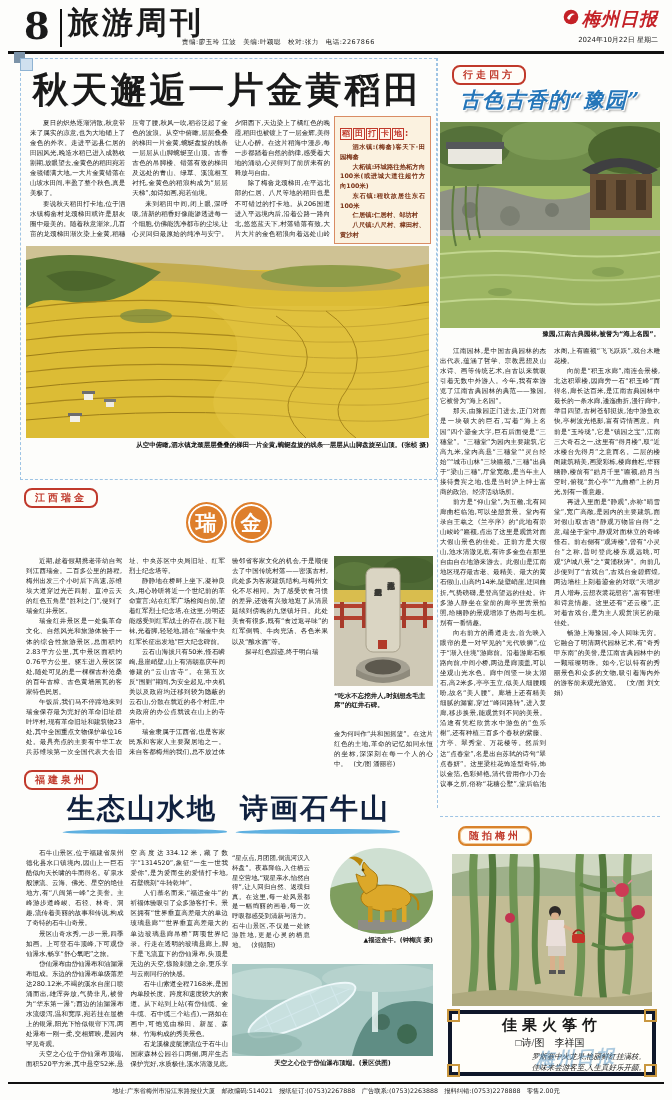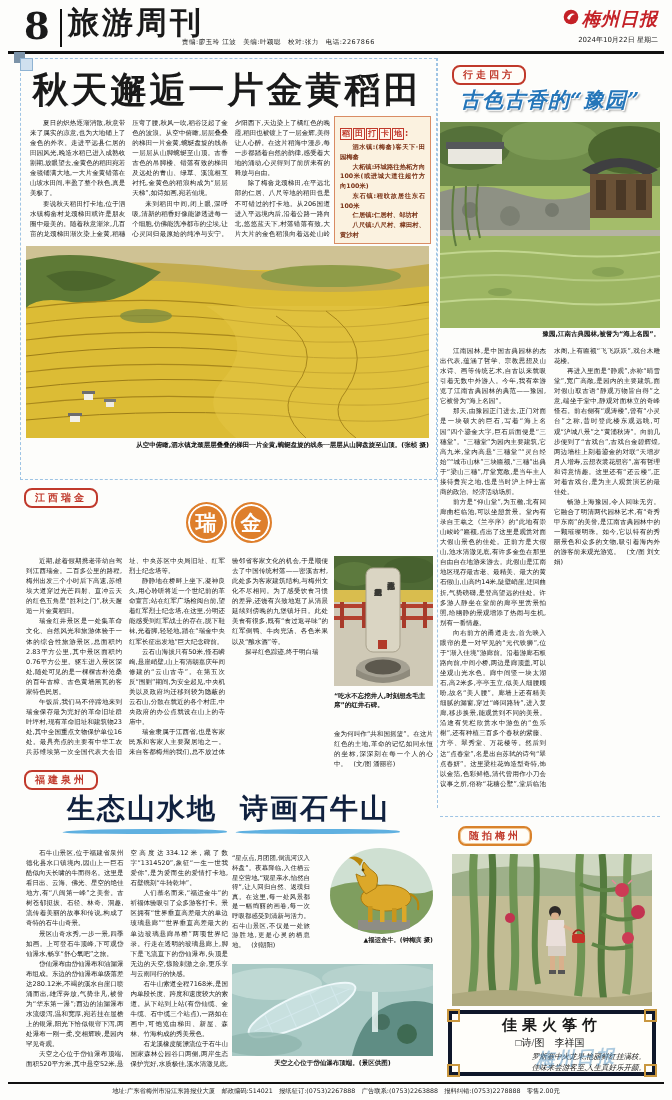--- a/index.html
+++ b/index.html
@@ -174,21 +174,21 @@
   <div class="abs rice-cap cap">从空中俯瞰,泗水镇龙颈层层叠叠的梯田一片金黄,蜿蜒盘旋的线条一层层从山脚盘旋至山顶。(张桢 摄)</div>
 
   <div class="abs vdash" style="left:437px;top:58px;height:750px;"></div>
 
   <div class="abs rj-tag"><span class="tag">江西瑞金</span></div>
   <div class="abs rj-head">
     <span class="rj-circle">瑞</span>
     <span class="rj-circle">金</span>
   </div>
   <div class="abs rj-cols cols">
-    <p>近期,趁着假期携老带幼自驾到江西瑞金。二百多公里的路程,梅州出发三个小时后下高速,苏维埃大道穿过光芒四射、直冲云天的红色五角星“胜利之门”,秋天邂逅一片金黄稻田。</p>
+    <p>近期,趁着假期携老带幼自驾到江西瑞金。二百多公里的路程,梅州出发三个小时后下高速,苏维埃大道穿过光芒四射、直冲云天的红色五角星“胜利之门”,便到了瑞金红井景区。</p>
     <p>瑞金红井景区是一处集革命文化、自然风光和旅游体验于一体的综合性旅游景区,总面积约2.83平方公里,其中景区面积约0.76平方公里。驱车进入景区深处,随处可见的是一棵棵古朴沧桑的百年古樟、古色黄墙黑瓦的客家特色民居。</p>
     <p>午饭后,我们马不停蹄地来到瑞金保存最为完好的革命旧址群叶坪村,现有革命旧址和建筑物23处,其中全国重点文物保护单位16处。最具亮点的主要有中华工农兵苏维埃第一次全国代表大会旧址、中央苏区中央局旧址、红军烈士纪念塔等。</p>
     <p>静静地在桥畔上坐下,凝神良久,用心聆听将近一个世纪前的革命宣言;站在红军广场检阅台前,望着红军烈士纪念塔,在这里,分明还能感受到红军战士的存在,脱下鞋袜,光着脚,轻轻地,踏在“瑞金中央红军长征出发地”巨大纪念碑前。</p>
     <p>云石山海拔只有50米,怪石嶙峋,悬崖峭壁,山上有清朝嘉庆年间修建的“云山古寺”。在第五次反“围剿”期间,为安全起见,中央机关以及政府均迁移到较为隐蔽的云石山,分散在就近的各个村庄,中央政府的办公点就设在山上的寺庙中。</p>
     <p>瑞金隶属于江西省,也是客家民系和客家人主要聚居地之一。来自客都梅州的我们,总不放过体验邻省客家文化的机会,于是顺便去了中国传统村落——密溪古村,此处多为客家建筑结构,与梅州文化不尽相同。为了感受饮食习惯的差异,还饶有兴致地逛了从清晨延续到傍晚的九堡镇圩日。此处美食有很多,既有“食过返寻味”的红军倒鸭、牛肉兜汤、各色米果以及“酿水酒”等。</p>
     <p>探寻红色踪迹,终于明白瑞</p>
   </div>
   <div class="abs rj-side">
     <svg width="99" height="130" viewBox="0 0 99 130">
       <rect width="99" height="130" fill="#cfc9b6"></rect>
@@ -243,32 +243,33 @@
       <ellipse cx="168" cy="150" rx="16" ry="5" fill="#88a355"></ellipse>
       <ellipse cx="60" cy="170" rx="12" ry="4" fill="#88a355"></ellipse>
     </svg>
   </div>
   <div class="abs yy-cap cap">豫园,江南古典园林,被誉为“海上名园”。</div>
   <div class="abs yy-cols cols">
     <p>江南园林,是中国古典园林的杰出代表,蕴涵了哲学、宗教思想及山水诗、画等传统艺术,自古以来就吸引着无数中外游人。今年,我有幸游览了江南古典园林的典范——豫园,它被誉为“海上名园”。</p>
     <p>那天,由豫园正门进去,正门对面是一块硕大的巨石,写着“海上名园”四个鎏金大字,巨石后面便是“三穗堂”。“三穗堂”为园内主要建筑,它高九米,堂内高悬“三穗堂”“灵台经始”“城市山林”三块匾额,“三穗”出典于“梁山三穗”,厅堂宽敞,是当年主人接待贵宾之地,也是当时沪上绅士富商的政治、经济活动场所。</p>
     <p>前方是“仰山堂”,为五楹,北有回廊曲栏临池,可以坐憩赏景。堂内有录自王羲之《兰亭序》的“此地有崇山峻岭”匾额,点出了这里是观赏对面大假山景色的佳处。正前方是大假山,池水清澈见底,有许多金鱼在那里自由自在地游来游去。此假山是江南地区现存最古老、最精美、最大的黄石假山,山高约14米,陡壁峭崖,迂回曲折,气势磅礴,是登高望远的佳处。许多游人静坐在堂前的廊亭里赏景拍照,给幽静的景观增添了热闹与生机,别有一番情趣。</p>
     <p>向右前方的甬道走去,首先映入眼帘的是一对罕见的“元代铁狮”,位于“渐入佳境”游廊前。沿着游廊石板路向前,中间小桥,两边是廊顶盖,可以坐观山光水色。廊中间竖一块太湖石,高2米多,亭亭玉立,似美人细腰顾盼,故名“美人腰”。廊墙上还有精美细腻的漏窗,穿过“峰回路转”,进入复廊,移步换景,能观赏到不同的美景。沿途有凭栏欣赏水中游鱼的“鱼乐榭”,还有种植三百多个春秋的紫藤、方亭、翠秀堂、万花楼等。然后到达“点春堂”,名是出自苏轼的诗句“翠点春妍”。这里梁柱花饰造型奇特,饰以金箔,色彩鲜艳,清代曾用作小刀会议事之所,俗称“花糖公墅”,堂后临池水阁,上有匾额“飞飞跃跃”,戏台木雕花楼。</p>
+    <p>向前是“积玉水廊”,南连会景楼,北达积翠楼,因廊旁一石“积玉峰”而得名,廊长达百米,是江南古典园林中最长的一条水廊,逶迤曲折,漫行廊中,举目四望,古树苍郁挺拔,池中游鱼欢快,亭树波光艳影,富有诗情画意。向前是“玉玲珑”,它是“镇园之宝”,江南三大奇石之一,这里有“得月楼”,取“近水楼台先得月”之意而名。二层的楼阁建筑精美,画梁彩栋,楼廊曲栏,华丽幽静,楼前有“皓月千里”匾额,皓月当空时,俯视“赏心亭”“九曲桥”上的月光,别有一番意趣。</p>
     <p>再进入里面是“静观”,亦称“晴雪堂”,宽广高敞,是园内的主要建筑,面对假山取古语“静观万物皆自得”之意,端坐于堂中,静观对面林立的奇峰怪石。前右侧有“观涛楼”,曾有“小灵台”之称,昔时登此楼东观远眺,可观“沪城八景”之“黄浦秋涛”。向前几步便到了“古戏台”,古戏台金碧辉煌,两边墙柱上刻着鎏金的对联“天增岁月人增寿,云想衣裳花想容”,富有哲理和诗意情趣。这里还有“还云楼”,正对着古戏台,是为主人观赏演艺的最佳处。</p>
     <p>畅游上海豫园,令人回味无穷。它融合了明清两代园林艺术,有“奇秀甲东南”的美誉,是江南古典园林中的一颗璀璨明珠。如今,它以特有的秀丽景色和众多的文物,吸引着海内外的游客前来观光游览。　(文/图 刘文娟)</p>
   </div>
   <div class="abs hdash"></div>
 
   <div class="abs sn-tag"><span class="tag">福建泉州</span></div>
   <div class="abs sn-head">
     <span class="sw">生态山水地</span>
     <span class="sw">诗画石牛山</span>
   </div>
   <div class="abs sn-cols cols">
-    <p>石牛山景区,位于福建省泉州德化县水口镇境内,因山上一巨石酷似向天长啸的牛而得名。这里是看日出、云海、佛光、星空的绝佳地方,有“八闽第一峰”之美誉。古树苍郁挺拔、石径、林奇、洞趣,流传着美丽的故事和传说,构成了奇特的石牛山奇景。</p>
+    <p>石牛山景区,位于福建省泉州德化县水口镇境内,因山上一巨石酷似向天长啸的牛而得名。矿泉水般漂流、云海、佛光、星空的绝佳地方,有“八闽第一峰”之美誉。主峰游步道峰峻、石径、林奇、洞趣,流传着美丽的故事和传说,构成了奇特的石牛山奇景。</p>
     <p>景区山奇水秀,一步一景,四季如画。上可登石牛顶峰,下可观岱仙瀑水,畅享“舒心氧吧”之旅。</p>
     <p>岱仙瀑布由岱仙瀑布和油漏瀑布组成。东边的岱仙瀑布单级落差达280.12米,不竭的溪水自崖口喷涌而出,雄浑奔放,气势非凡,被誉为“华东第一瀑”;西边的油漏瀑布水流缓泻,温和宽厚,宛若挂在屋檐上的银瀑,阳光下恰似银帘下泻,两处瀑布一刚一柔,交相辉映,是园内罕见奇观。</p>
     <p>天空之心位于岱仙瀑布顶端,面积520平方米,其中悬空52米,悬空高度达334.12米,藏了数字“1314520”,象征“一生一世我爱你”,是为爱而生的爱情打卡地,石壁镌刻“牛转乾坤”。</p>
     <p>人们慕名而来,“福运金牛”的祈福体验吸引了众多游客打卡。景区拥有“世界垂直高差最大的单边玻璃悬廊”“世界垂直高差最大的单边玻璃悬廊吊桥”两项世界纪录。行走在透明的玻璃悬廊上,脚下是飞流直下的岱仙瀑布,头顶是无边的天空,惊险刺激之余,更乐享与云雨同行的快感。</p>
     <p>石牛山索道全程7168米,是国内单段长度、跨度和速度较大的索道。从下站到上站(有岱仙缆、金牛缆、石中缆三个站点),一路如在画中,可饱览由梯田、新屋、森林、竹海构成的秀美景色。</p>
     <p>石龙溪橡皮艇漂流位于石牛山国家森林公园谷口两侧,两岸生态保护完好,水质极佳,溪水清澈见底,有着“矿泉水般漂流”的美誉,这里既有急流险滩,也有平缓水道,乐趣无限。</p>
   </div>
   <div class="abs sn-side">
     <div class="sn-row">
       <p class="sn-tail">“星点点,月团团,倒流河汉入杯盘”。夜幕降临,入住栖云星空营地,“观星亲水,怡然自得”,让人回归自然、返璞归真。在这里,每一处风景都是一幅绚丽的画卷,每一次呼吸都感受到清新与活力。石牛山景区,不仅是一处旅游胜地,更是心灵的栖息地。　(刘朝阳)</p>

